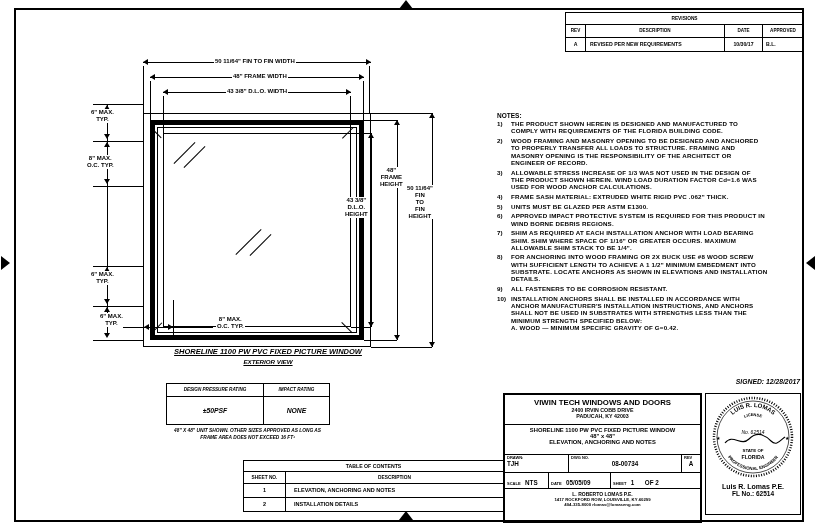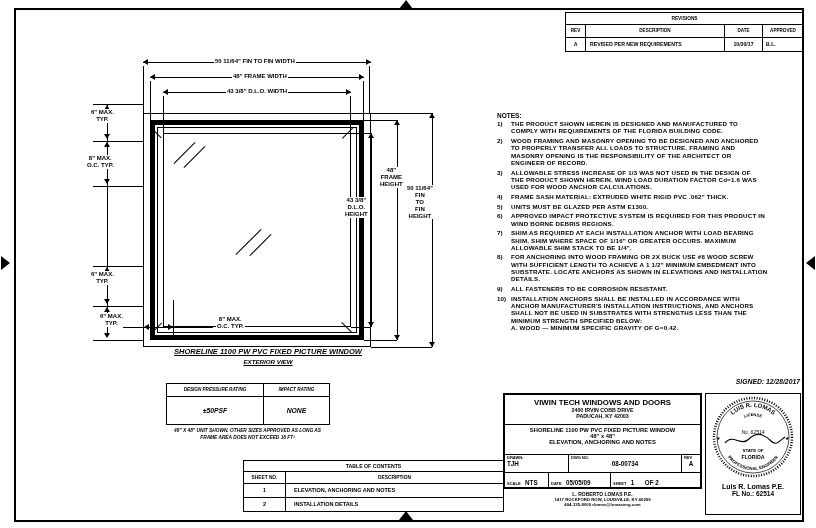--- a/index.html
+++ b/index.html
@@ -220,21 +220,21 @@
 ANCHOR MANUFACTURER'S INSTALLATION INSTRUCTIONS, AND ANCHORS
 SHALL NOT BE USED IN SUBSTRATES WITH STRENGTHS LESS THAN THE
 MINIMUM STRENGTH SPECIFIED BELOW:
 A. WOOD — MINIMUM SPECIFIC GRAVITY OF G=0.42.</span>
         </div>
       </div>
   </div>
 
   <div class="abs" style="left:683px;top:378px;width:117px;text-align:right;font-size:6.8px;font-weight:bold;font-style:italic;">SIGNED: 12/28/2017</div>
 
-  <div class="abs cell" style="left:503px;top:393px;width:199px;height:96px;border:2px solid #000;">
+  <div class="abs cell" style="left:503px;top:393px;width:199px;height:130px;border:2px solid #000;">
     <div class="cell" style="height:30px;border-bottom:1.5px solid #000;text-align:center;">
       <div style="font-size:7.8px;font-weight:bold;padding-top:3px;">VIWIN TECH WINDOWS AND DOORS</div>
       <div style="font-size:5.3px;font-weight:bold;">2400 IRVIN COBB DRIVE</div>
       <div style="font-size:5.3px;font-weight:bold;">PADUCAH, KY 42003</div>
     </div>
     <div class="cell" style="height:30px;border-bottom:1.5px solid #000;text-align:center;">
       <div style="font-size:5.8px;font-weight:bold;padding-top:2px;">SHORELINE 1100 PW PVC FIXED PICTURE WINDOW</div>
       <div style="font-size:5.8px;font-weight:bold;">48" x 48"</div>
       <div style="font-size:5.8px;font-weight:bold;">ELEVATION, ANCHORING AND NOTES</div>
     </div>

